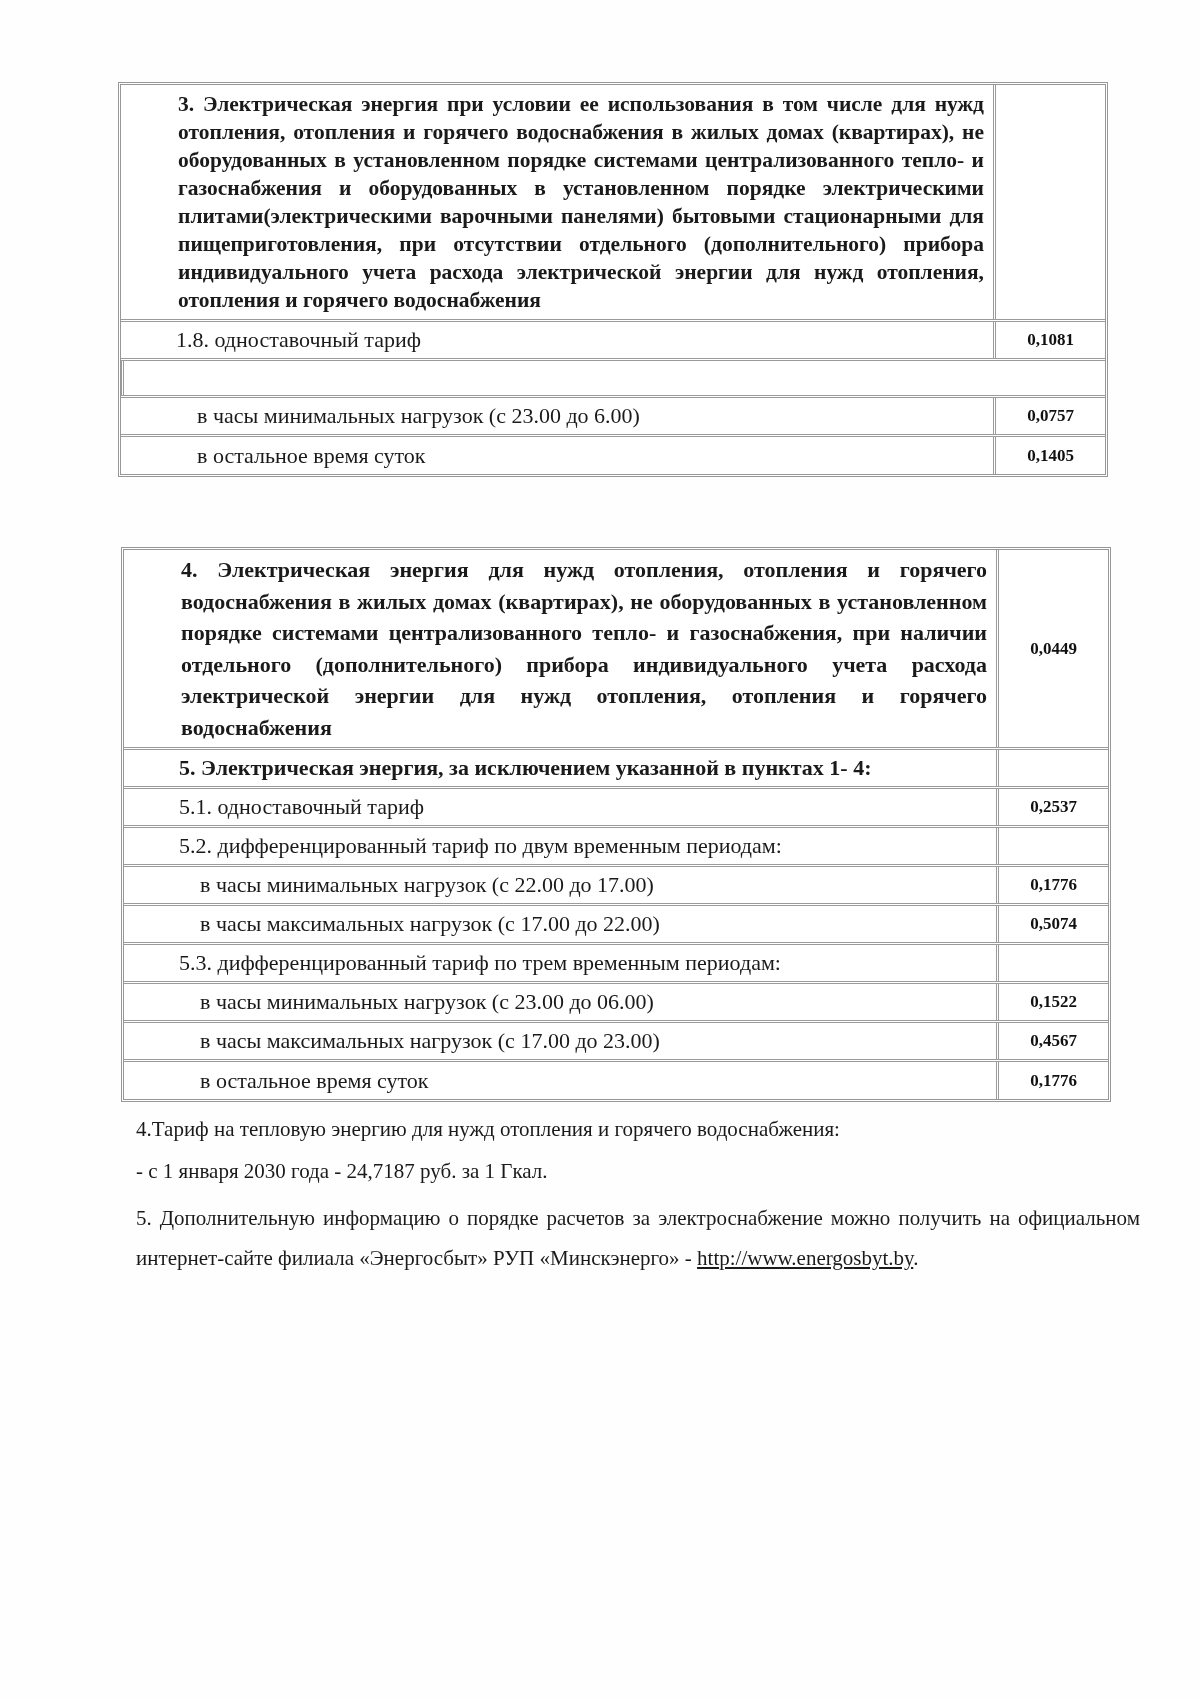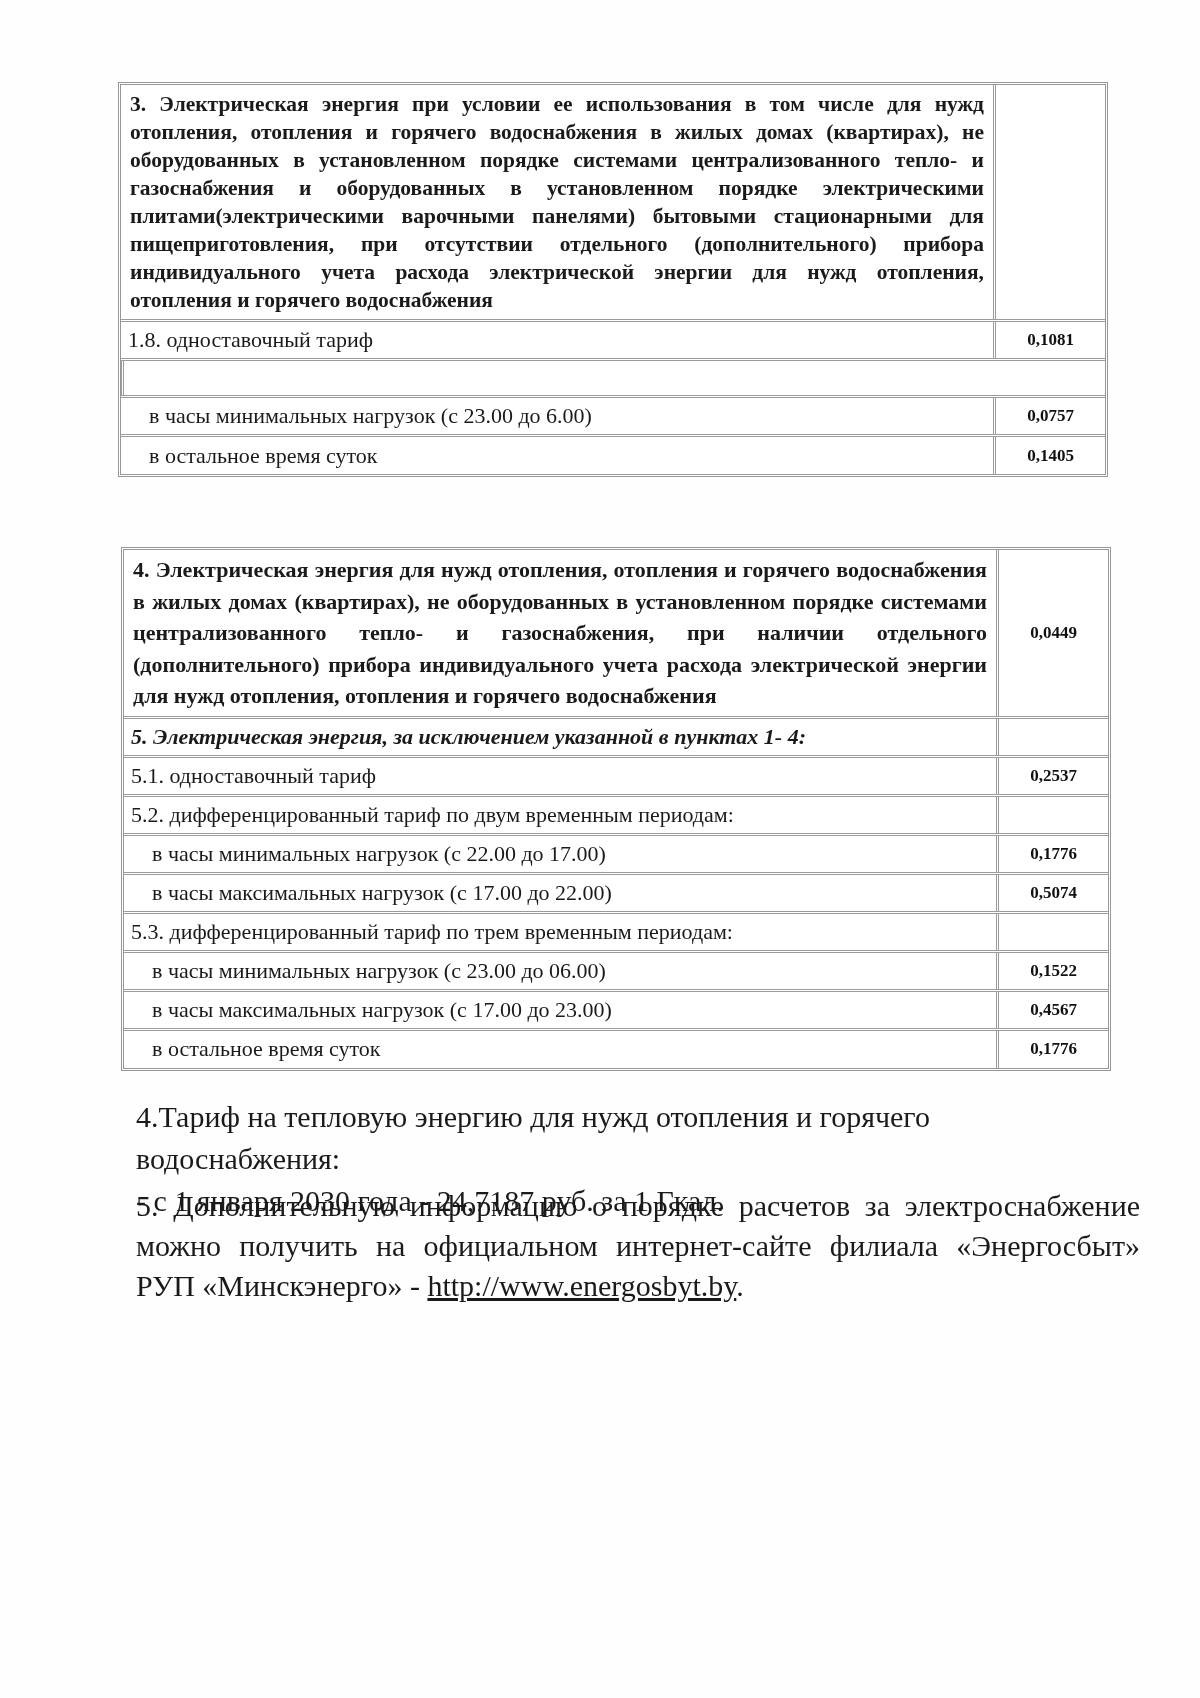--- a/index.html
+++ b/index.html
@@ -31,43 +31,44 @@
     min-height: 37px;
   }
   .row:last-child { border-bottom: none; }
   .cell.label {
     flex: 1;
     padding: 3px 10px 3px 7px;
     font-size: 22px;
     line-height: 30px;
     display: flex;
     align-items: center;
+    margin-left: 48px;
   }
   .cell.label.indent { padding-left: 28px; }
-  .cell.label.bold { font-weight: bold; font-style: italic; }
+  .cell.label.bold { font-weight: bold; }
   .cell.label.big {
     display: block;
     font-weight: bold;
     text-align: justify;
     text-align-last: left;
   }
   .t1 .cell.label.big { line-height: 28px; font-size: 21.5px; padding: 5px 9px; }
   .t2 .cell.label.big { line-height: 31.5px; font-size: 22px; padding: 4px 9px; }
   .cell.value {
     width: 112px;
     border-left: 3px double #9b9b9b;
     display: flex;
     align-items: center;
     justify-content: center;
     font-weight: bold;
     font-size: 17px;
     color: #111111;
   }
   
-  .note { position: absolute; font-size: 30px; }
+  .note { position: absolute; font-size: 21px; margin-top: 12px; }
   .note1 { left: 136px; top: 1096px; width: 930px; line-height: 42px; }
   .note2 {
     left: 136px; top: 1186px; width: 1004px;
     line-height: 40px;
     text-align: justify;
     text-align-last: left;
   }
   .link { text-decoration: underline; }
 </style>
 </head>

